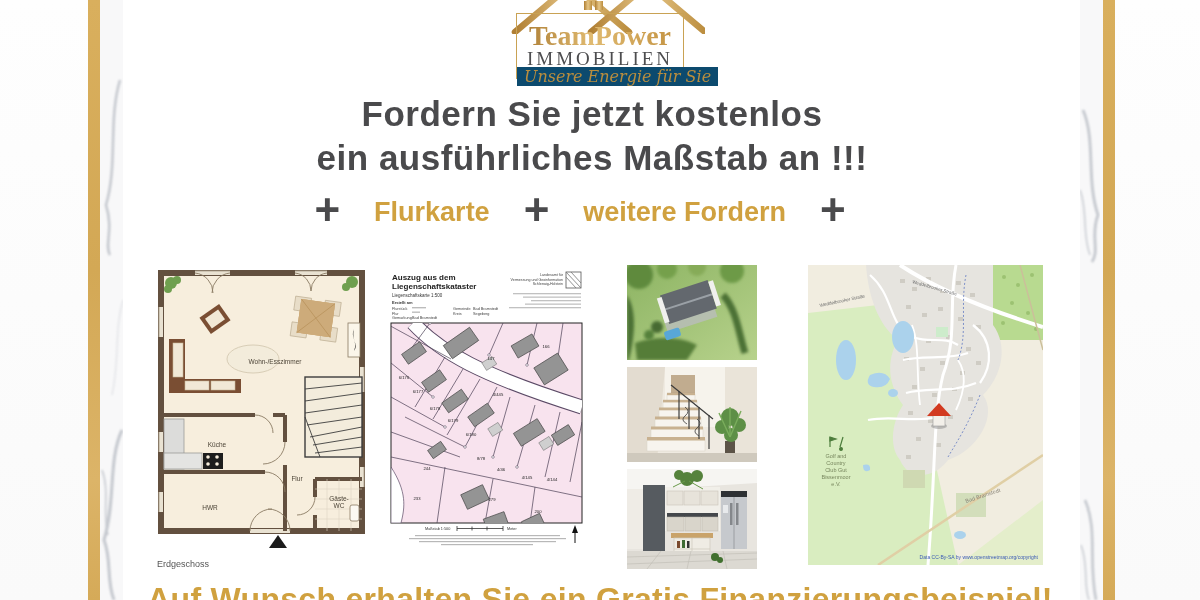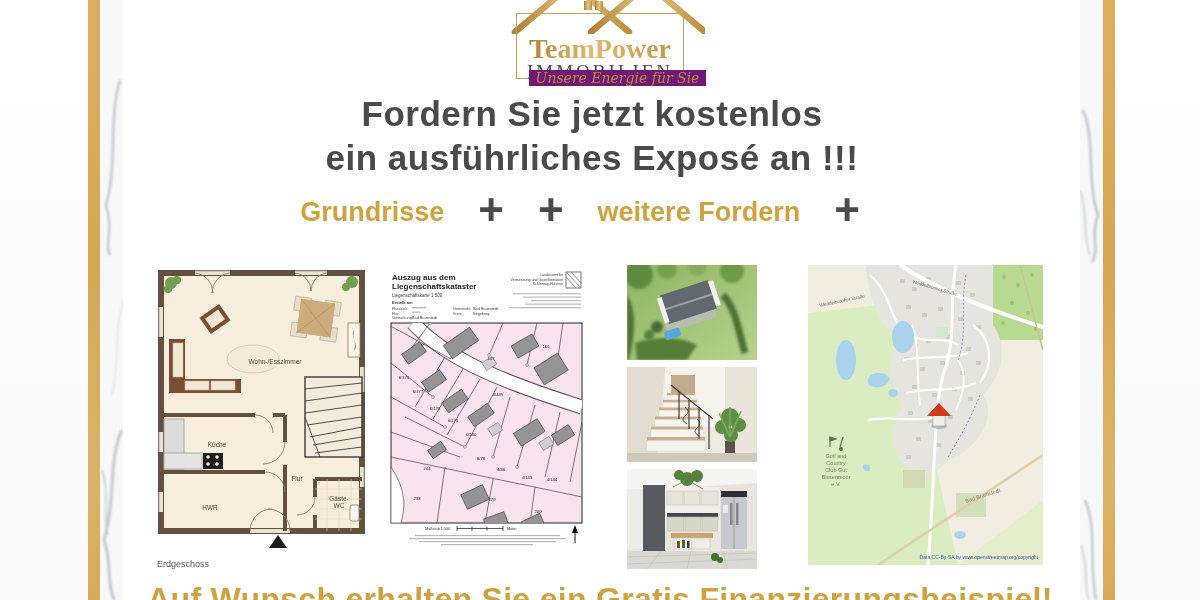--- a/index.html
+++ b/index.html
@@ -15,27 +15,27 @@
   .gold-stripe.left{left:88px;}
   .gold-stripe.right{left:1103px;}
   .marble{position:absolute;top:0;height:600px;width:23px;background:#f7f7f8;}
   .marble.left{left:100px;}
   .marble.right{left:1080px;}
 
   
   .roof-svg{position:absolute;left:495px;top:0;}
   .logo-box{position:absolute;left:516px;top:13px;width:168px;height:66px;
         border:1.5px solid #c9a254;box-sizing:border-box;text-align:center;}
-  .brand{margin-top:20px;font-family:"Liberation Serif",serif;font-weight:bold;font-size:28px;line-height:30px;
+  .brand{margin-top:7px;font-family:"Liberation Serif",serif;font-weight:bold;font-size:28px;line-height:30px;
         background:linear-gradient(90deg,#a8782f,#e0ba70 45%,#c1903f);
         -webkit-background-clip:text;background-clip:text;color:#c0913f;-webkit-text-fill-color:transparent;}
   .brand-sub{font-family:"Liberation Serif",serif;font-size:19px;letter-spacing:3px;color:#4d4d4f;line-height:15px;}
   .tagline{position:absolute;left:0;right:0;bottom:-8px;display:flex;justify-content:center;}
-  .tagline span{background:#701a75;padding:0 7px;font-family:"DejaVu Serif",serif;font-style:italic;
-        font-size:14px;color:#b98d3e;white-space:nowrap;margin-left:35px;}
+  .tagline span{background:#0c4a6e;padding:0 7px;font-family:"DejaVu Serif",serif;font-style:italic;
+        font-size:16px;color:#b98d3e;white-space:nowrap;margin-left:35px;}
 
   
   .headline{position:absolute;left:0;right:16px;top:92px;text-align:center;
         font-weight:bold;font-size:35px;line-height:44px;color:#4a4a4c;letter-spacing:.5px;}
 
   
   .features{position:absolute;left:0;right:0;top:194px;display:flex;justify-content:center;
         align-items:center;gap:34px;transform:translateX(-20px);}
   .feature{font-weight:bold;font-size:27px;color:#d0a13f;}
   .plus{font-weight:bold;font-size:44px;line-height:40px;color:#4a4a4c;margin-top:-4px;}
@@ -107,26 +107,26 @@
   <div class="logo-box">
     <div class="brand">TeamPower</div>
     <div class="brand-sub">IMMOBILIEN</div>
     <div class="tagline">
       <span>Unsere Energie für Sie</span>
     </div>
   </div>
 
   <div class="headline">
     <div>Fordern Sie jetzt kostenlos</div>
-    <div>ein ausführliches Exposé an !!!</div>
+    <div>ein ausführliches Maßstab an !!!</div>
   </div>
 
   <div class="features">
-    <span class="feature">Grundrisse</span>
     <span class="plus">+</span>
+    <span class="feature">Flurkarte</span>
     <span class="plus">+</span>
     <span class="feature">weitere Fordern</span>
     <span class="plus">+</span>
   </div>
 
   <div class="panel" style="left:155px;top:267px;width:213px;height:305px;">
     <svg width="213" height="290" viewBox="0 0 213 290">
 
       <rect x="6" y="6" width="201" height="258" fill="#f7eedd"></rect>
 

